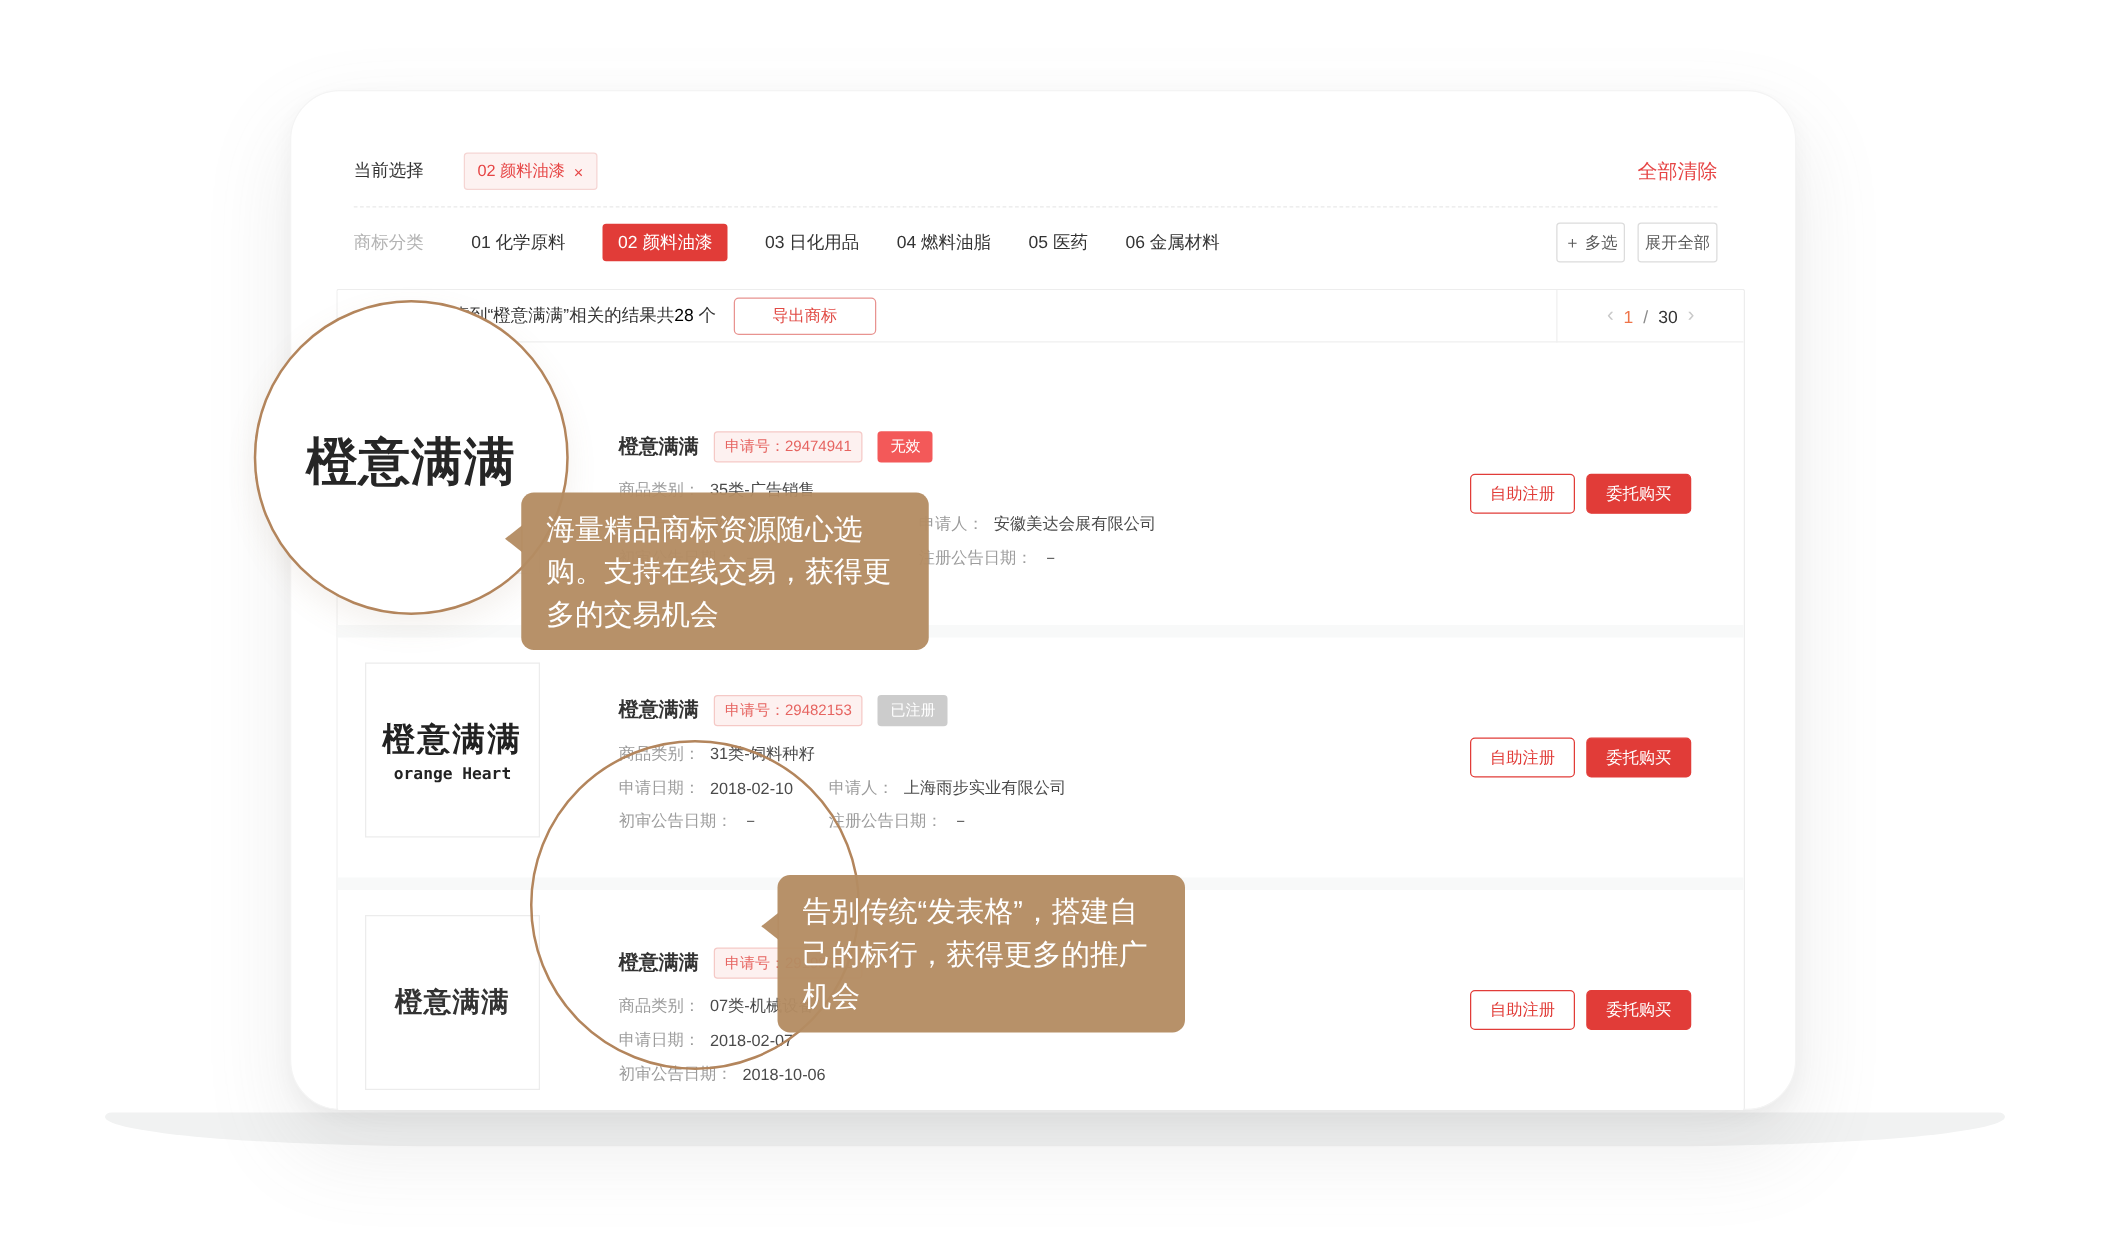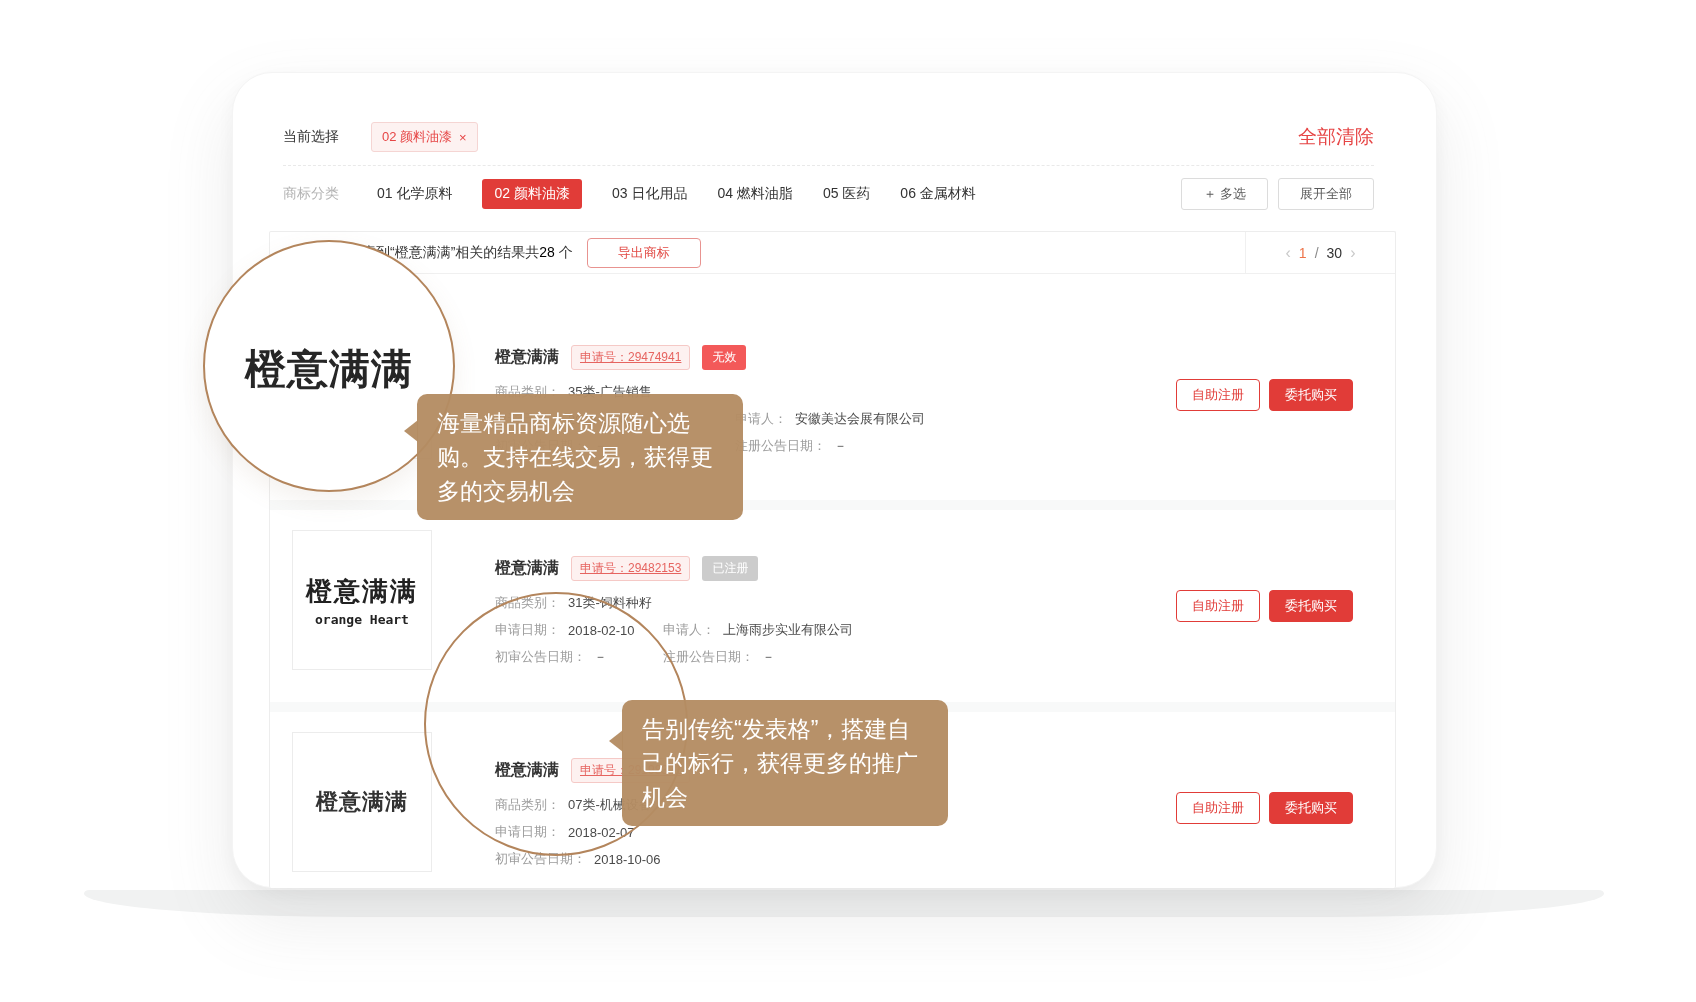--- a/index.html
+++ b/index.html
@@ -12,30 +12,30 @@
             box-shadow:0 30px 70px rgba(120,120,120,.14), 0 6px 18px rgba(0,0,0,.04); z-index:2; }
   .swoosh { position:absolute; left:84px; top:890px; width:1520px; height:27px; background:#f1f2f2;
             border-radius:6px 6px 320px 320px / 4px 4px 27px 27px; z-index:1; }
 
   
   .row-a { position:absolute; left:50px; top:48px; right:62px; height:32px; display:flex; align-items:center; }
   .lbl-strong { font-size:14px; color:#333; }
   .sel-tag { margin-left:32px; display:inline-flex; align-items:center; gap:7px; font-size:13px; color:#e64545;
              background:#fdf2f1; border:1px solid #f5d5d3; border-radius:3px; padding:5px 10px; cursor:pointer; }
   .sel-tag .x { font-size:13px; color:#e64545; }
-  .clear-all { margin-left:auto; font-size:19px; color:#e64545; cursor:pointer; }
+  .clear-all { margin-left:auto; font-size:16px; color:#e64545; cursor:pointer; }
   .dash-div { position:absolute; left:50px; right:62px; top:92px; border-top:1px dashed #e9e9e9; }
   .row-b { position:absolute; left:50px; top:104px; right:62px; height:34px; display:flex; align-items:center; }
   .lbl-dim { font-size:14px; color:#b3b3b3; margin-right:38px; }
   .cats { display:flex; align-items:center; gap:30px; }
   .cat { font-size:14px; color:#333; cursor:pointer; white-space:nowrap;text-align:center; }
   .cat.active { background:#e13c38; color:#fff; padding:6px 12px; border-radius:3px; }
   .rb-btns { margin-left:auto; display:flex; gap:10px; }
   .ghost-btn { font-size:13px; color:#595959; border:1px solid #dcdcdc; background:#fff; border-radius:3px;
-               padding:6px 21px; cursor:pointer; white-space:nowrap; }
+               padding:6px 5px; cursor:pointer; white-space:nowrap; }
 
   
   .panel { position:absolute; left:36px; top:158px; width:1127px; height:657px; background:#fff;
            border:1px solid #ededed; border-bottom:none; border-radius:2px; overflow:hidden; }
   .p-head { position:absolute; left:0; right:0; top:0; height:42px; border-bottom:1px solid #f0f0f0;
             display:flex; align-items:center; padding-left:22px; gap:14px; }
   .summary { font-size:14px; color:#333; white-space:nowrap; }
   .summary .cnt { color:#000000; }
   .export-btn { font-size:13px; color:#e14a44; border:1px solid #e89390; background:#fff; border-radius:4px;
                 padding:5px 30px; cursor:pointer; white-space:nowrap; }
@@ -57,21 +57,21 @@
   .rrow.r3 { top:480px; height:177px; }
 
   .mark-box { position:absolute; left:22px; top:20px; width:140px; height:140px; border:1px solid #ececec;
               background:#fff; display:flex; flex-direction:column; align-items:center; justify-content:center; }
   .mark-main { font-size:22px; font-weight:bold; color:#333; letter-spacing:1px; }
   .mark-serif { font-family:"DejaVu Serif","Liberation Serif",serif; font-size:26px; font-weight:bold; color:#222; letter-spacing:2px; }
   .mark-sub { font-family:"DejaVu Sans Mono","Liberation Mono",monospace; font-size:13px; font-weight:bold; color:#222; margin-top:3px; }
 
   .t-line { position:absolute; left:225px; top:46px; display:flex; align-items:center; gap:12px; }
   .r-title { font-size:16px; font-weight:bold; color:#333; }
-  .appno { font-size:12px; color:#e66460; background:#fdf1f0; border:1px solid #f5c9c6; border-radius:3px; padding:3px 8px; white-space:nowrap;text-decoration:underline; }
+  .appno { font-size:12px; color:#e66460; background:#fdf1f0; border:1px solid #f5c9c6; border-radius:3px; padding:3px 8px; white-space:nowrap; }
   .status { font-size:12px; color:#fff; border-radius:3px; padding:4px 10px; white-space:nowrap; }
   .status.invalid { background:#f35959; }
   .status.registered { background:#cccccc; }
 
   .f-line { position:absolute; left:225px; display:flex; font-size:13px; }
   .f1 { top:84px; } .f2 { top:111px; } .f3 { top:138px; }
   .fcol { display:flex;align-items:center; }
   .cols-wide  .fcol.first { width:240px; }
   .cols-narrow .fcol.first { width:168px; }
   .f-lbl { color:#9c9c9c; margin-right:8px; white-space:nowrap; }

